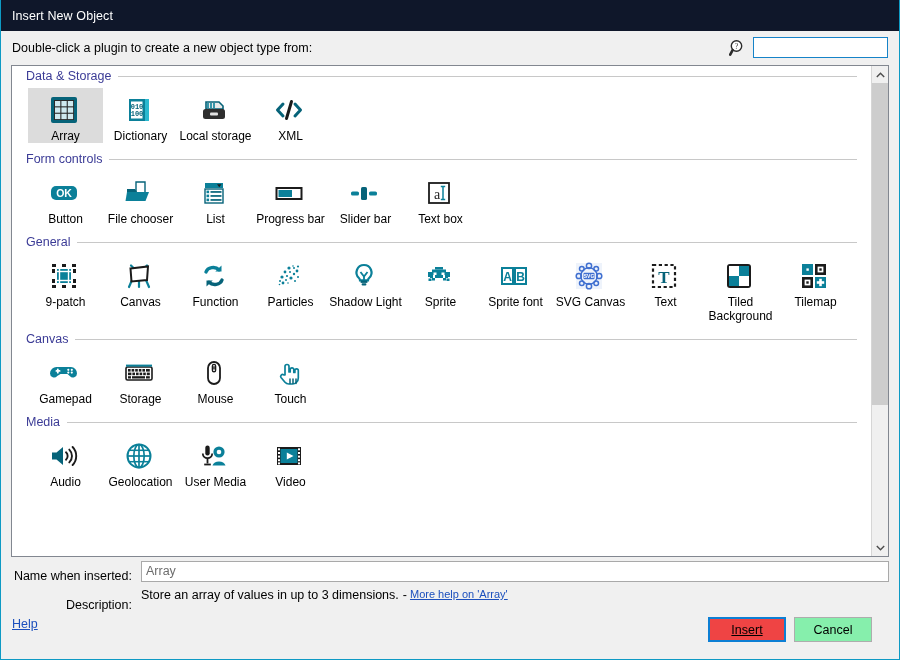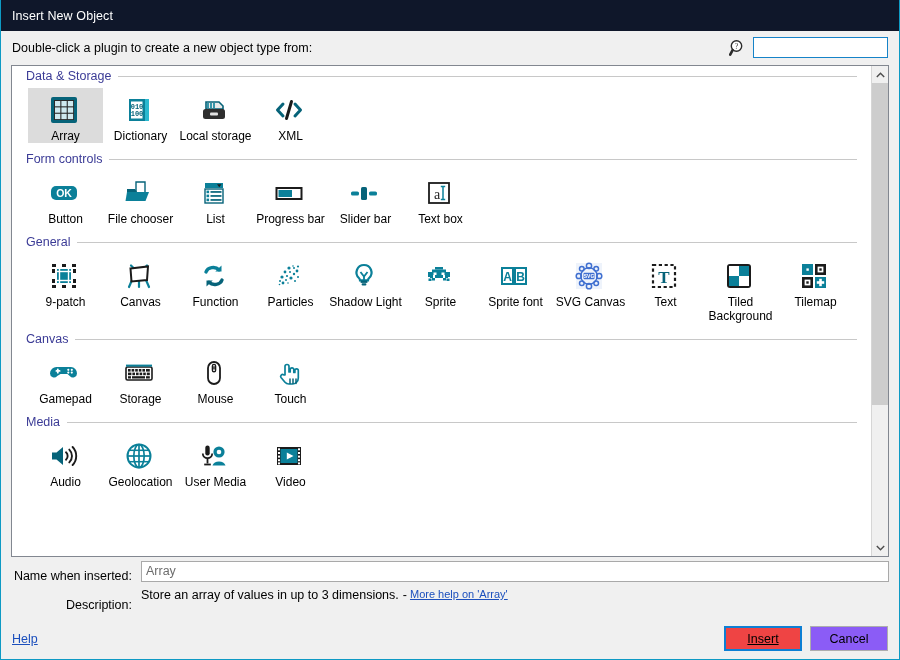--- a/index.html
+++ b/index.html
@@ -199,40 +199,39 @@
   .desc-link {
     font-size: 11px;
     color: #1b4fbd;
     text-decoration: underline;
     cursor: pointer;
   }
 
   
   .footer {
     position: absolute;
-    left: 0; right: 0;
+    left: 0; right: 16px;
     bottom: 0;
     height: 43px;
     display: flex;
-    align-items: center;
     padding: 0 12px;
   }
   .help-link {
     font-size: 12.5px;
     color: #1b4fbd;
     text-decoration: underline;
     cursor: pointer;
   }
   .footer-spacer { flex: 1; }
   .btn {
     width: 78px;
     height: 25px;
     font-size: 12.5px;
     font-family: "Liberation Sans", sans-serif;
-    background: #8b5cf6;
+    background: #86efac;
     border: 1px solid #adadad;
     color: #000;
     cursor: pointer;
   }
   .btn.primary {
     border: 2px solid #0d7fd4;
     background: #ef4444;
     margin-right: 8px;
     text-decoration: underline;
   }

